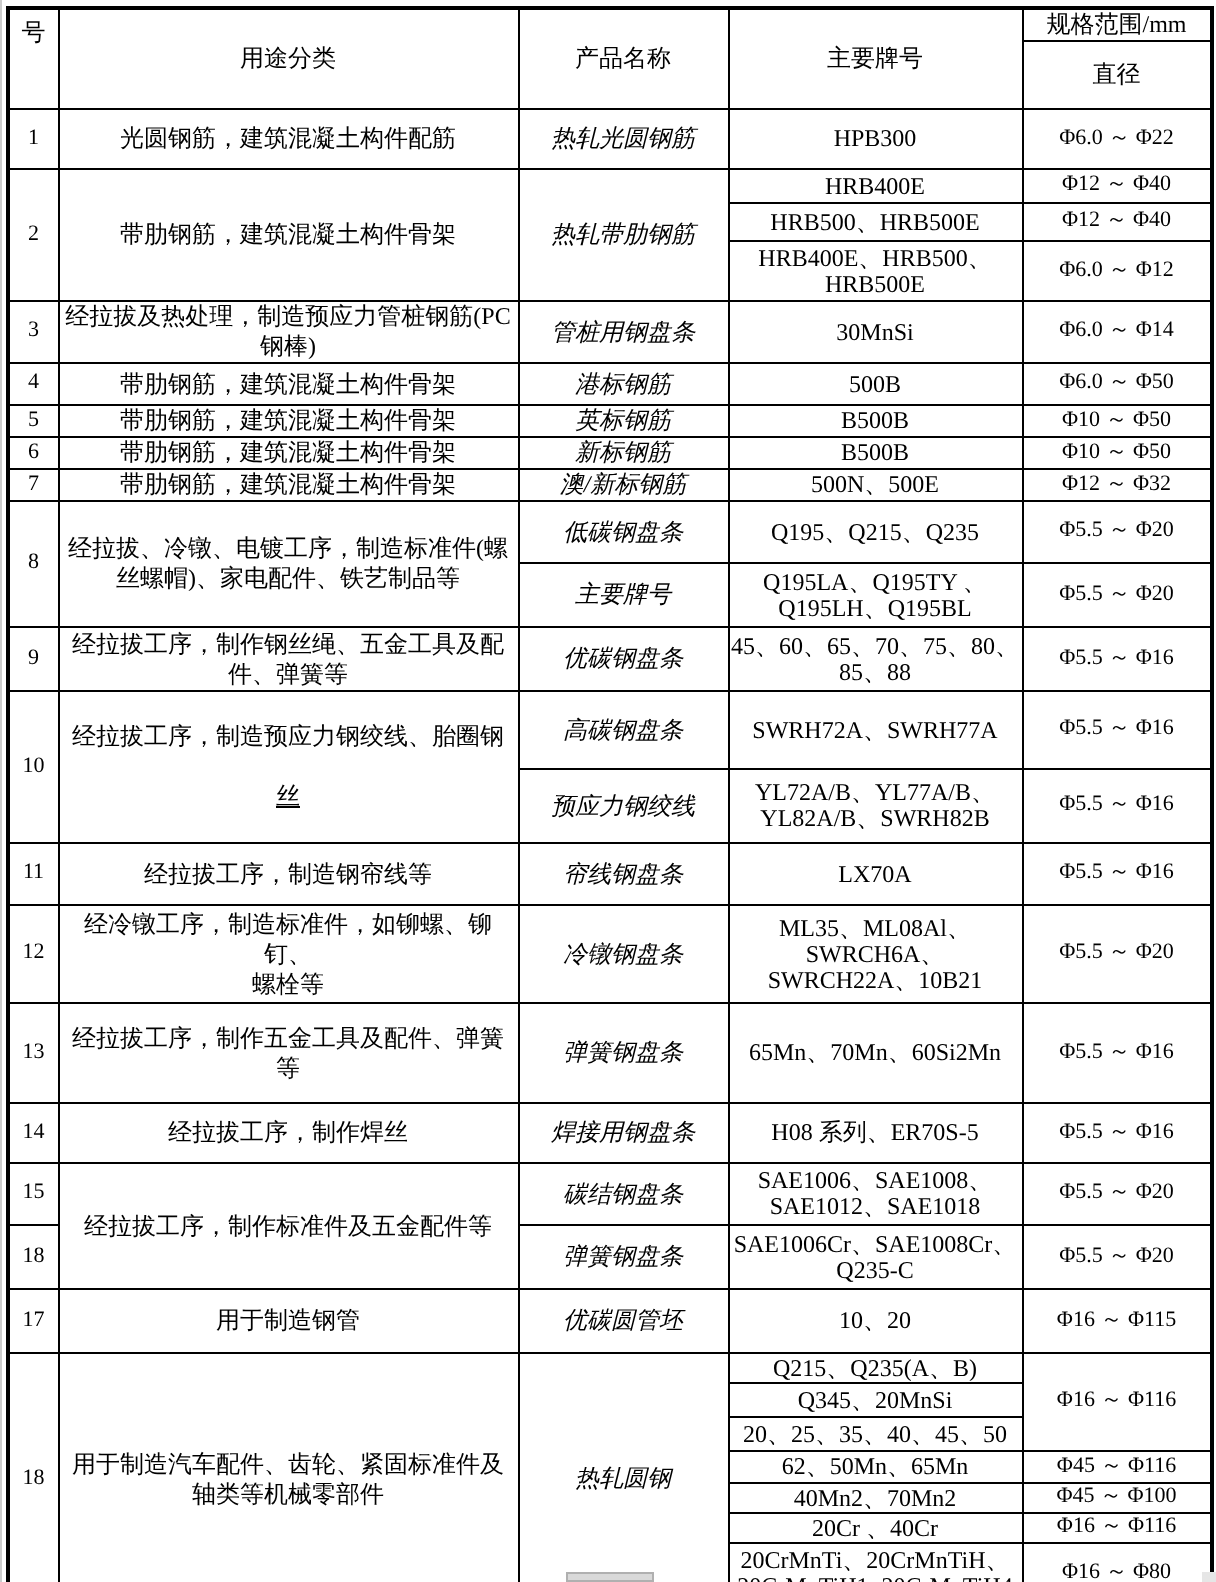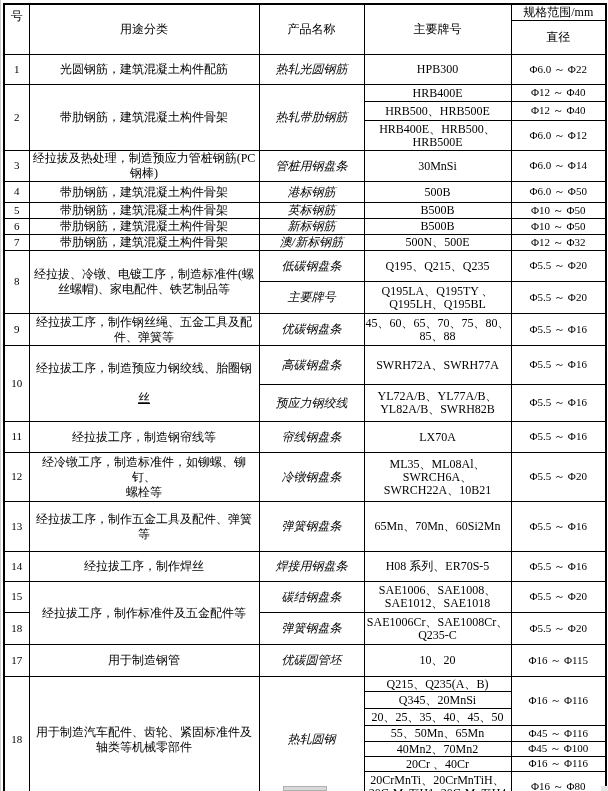--- a/index.html
+++ b/index.html
@@ -232,21 +232,21 @@
     <td class="grade">Q215、Q235(A、B)</td>
     <td class="dia" rowspan="3">Φ16 ～ Φ116</td>
   </tr>
   <tr style="height:17px">
     <td class="grade">Q345、20MnSi</td>
   </tr>
   <tr style="height:17px">
     <td class="grade">20、25、35、40、45、50</td>
   </tr>
   <tr style="height:16px">
-    <td class="grade">55、50Mn、65Mn</td>
+    <td class="grade">62、50Mn、65Mn</td>
     <td class="dia">Φ45 ～ Φ116</td>
   </tr>
   <tr style="height:15px">
     <td class="grade">40Mn2、70Mn2</td>
     <td class="dia">Φ45 ～ Φ100</td>
   </tr>
   <tr style="height:15px">
     <td class="grade">20Cr 、40Cr</td>
     <td class="dia">Φ16 ～ Φ116</td>
   </tr>

